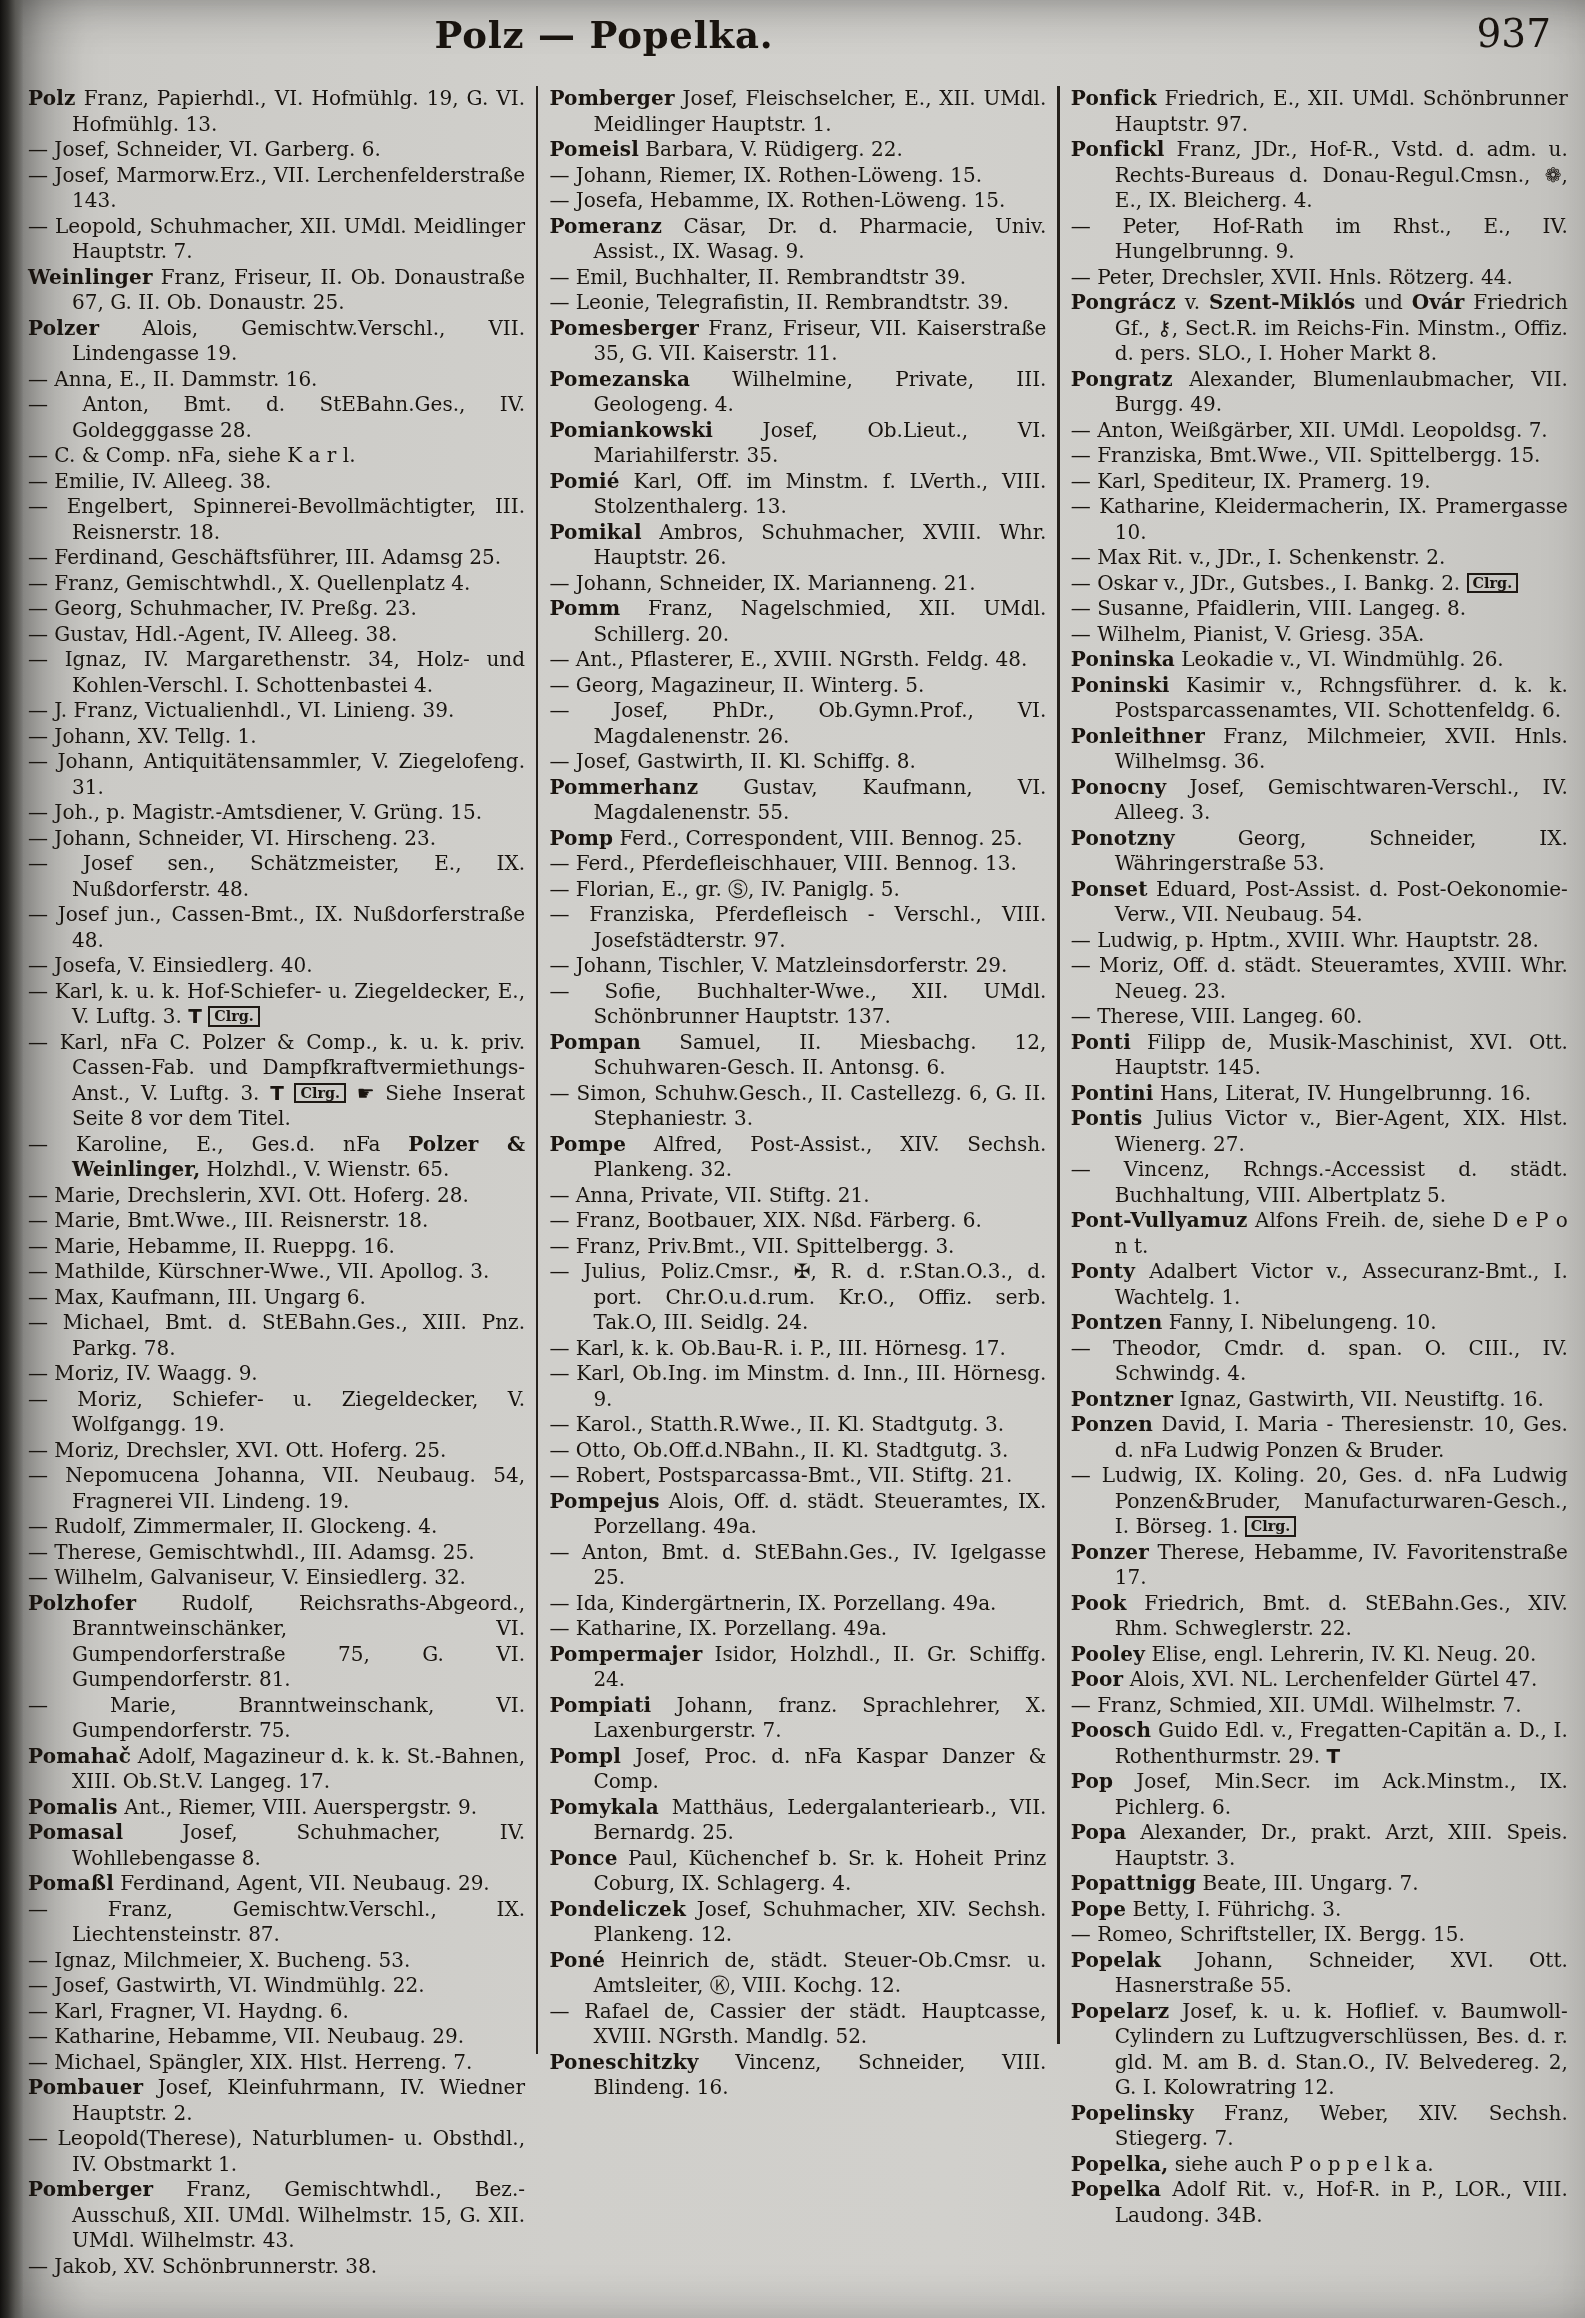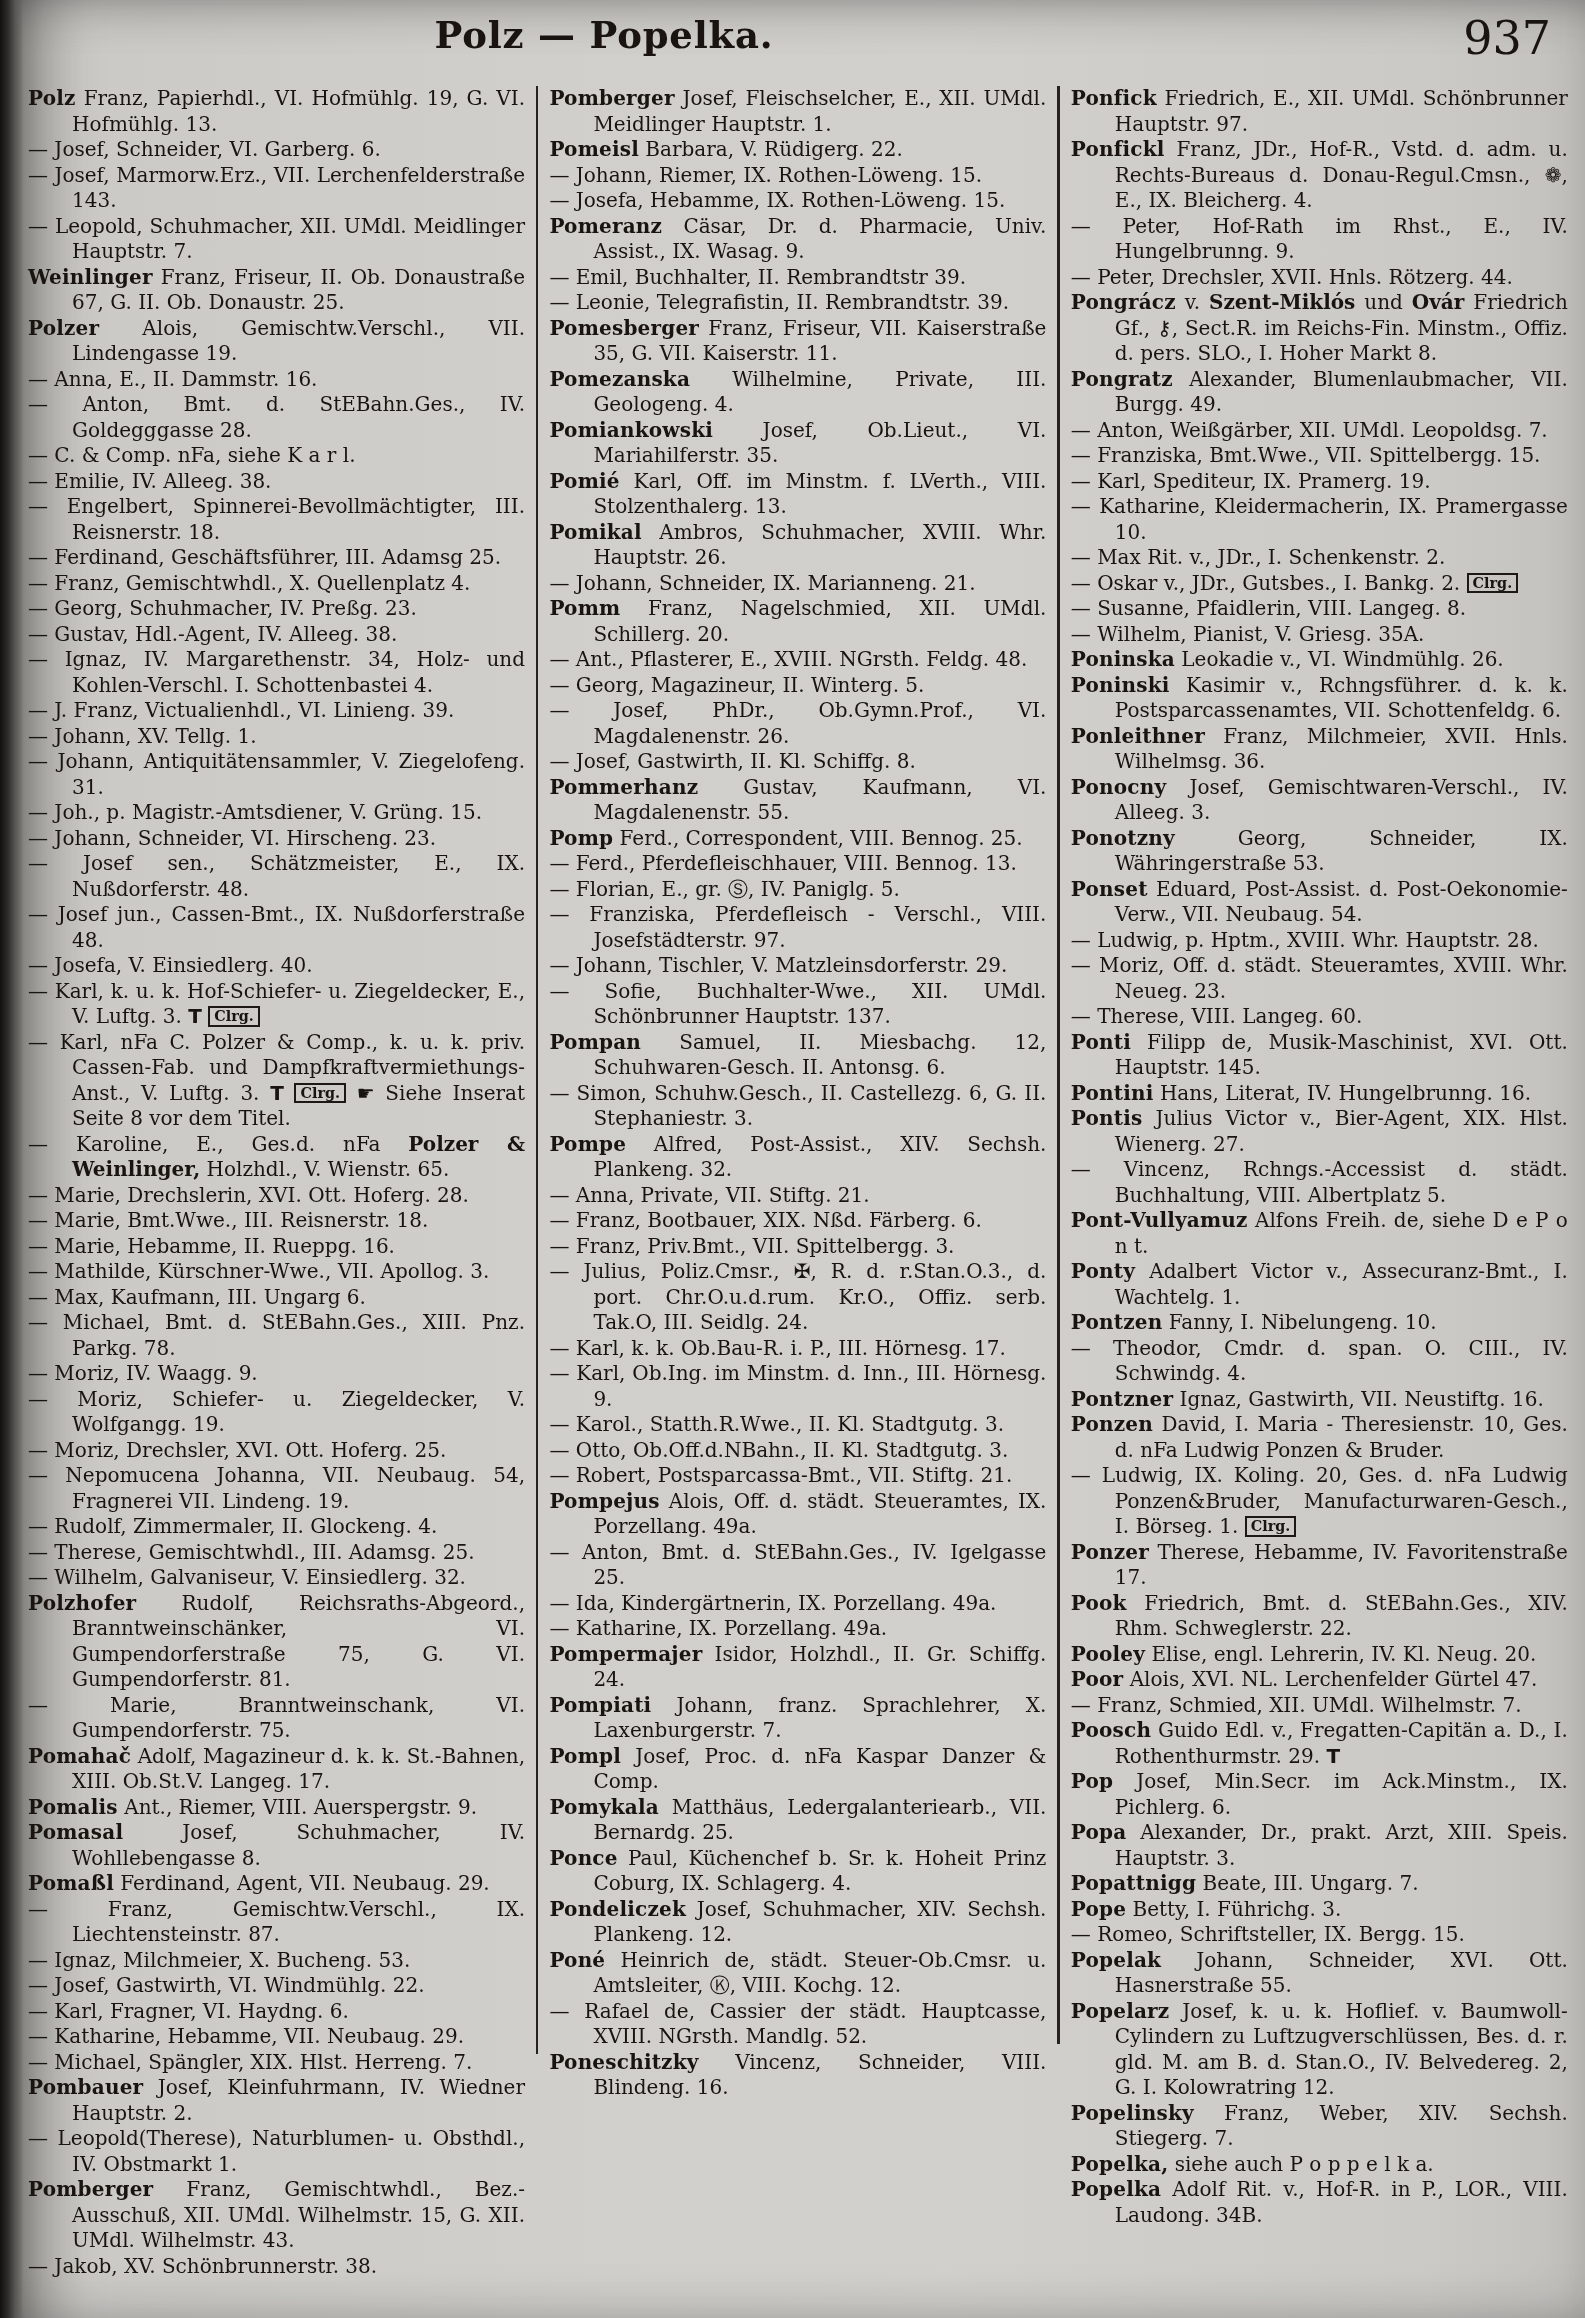--- a/index.html
+++ b/index.html
@@ -20,21 +20,21 @@
   }
   .spine-shadow{
     position:absolute;left:0;top:0;bottom:0;width:23.6px;
     background:linear-gradient(90deg,#11100e 0px,#2e2d2a 7.9px,#5a5955 15.7px,rgba(90,89,85,0) 23.6px);
   }
   header{position:absolute;left:0;top:0;width:100%;height:79px;}
   .title{
     position:absolute;left:0;top:12.6px;width:1124px;text-align:center;
     font-size:37px;font-weight:700;letter-spacing:0.8px;margin-left:42px;
   }
-  .pagenum{position:absolute;right:35px;top:11px;font-size:46px;}
+  .pagenum{position:absolute;right:35px;top:11px;font-size:39px;}
   .columns{position:absolute;top:86px;left:28px;right:6.3px;bottom:3.1px;display:flex;}
   .col{width:497px;flex:0 0 497px;}
   .rule{width:2.4px;background:#26221d;margin:0 11px;flex:0 0 2.4px;}
   .rule-1{height:1968px;}
   .rule-2{height:1958px;}
   .entry{
     margin:0;padding-left:44px;text-indent:-44px;
     font-size:20px;line-height:25.5px;text-align:justify;
   }
   .entry .head{font-weight:700;letter-spacing:0.2px;}

